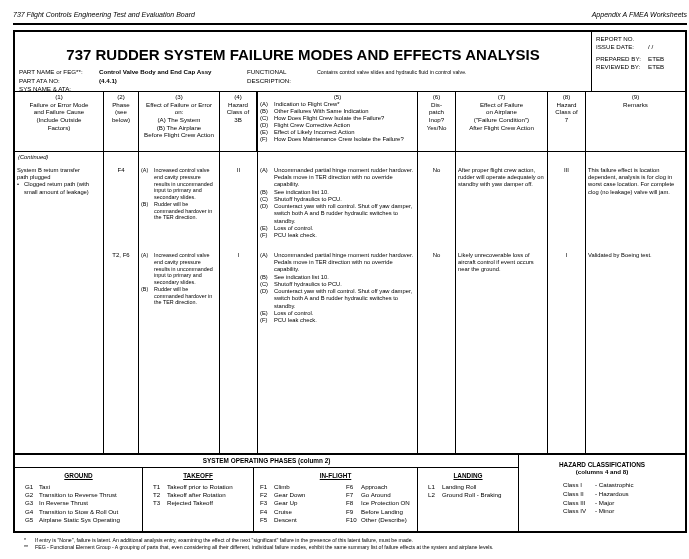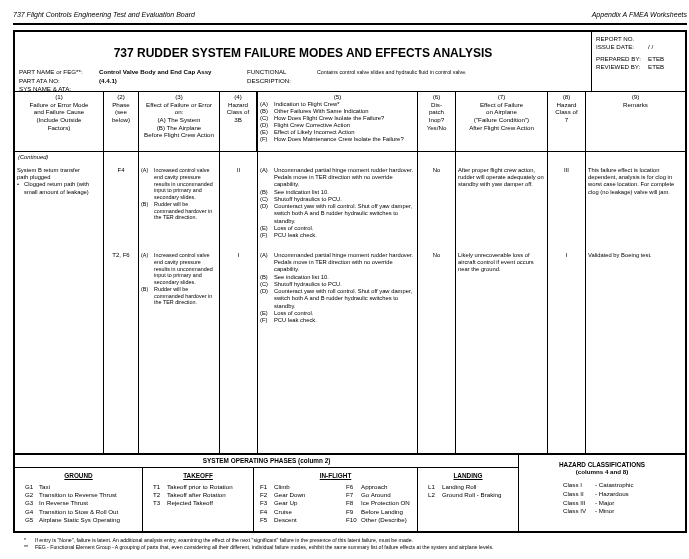--- a/index.html
+++ b/index.html
@@ -7,21 +7,21 @@
         font-family:"Liberation Sans",sans-serif;overflow:hidden;}
   
   .pagehead{position:absolute;top:11px;left:13px;width:674px;display:flex;
             justify-content:space-between;font-style:italic;font-size:7px;}
   .headrule{position:absolute;top:23px;left:13px;width:674px;border-top:2px solid #000;}
   
   .table{position:absolute;top:30px;left:13px;width:674px;height:503px;
          border:2px solid #000;box-sizing:border-box;display:flex;flex-direction:column;background:#fff;}
   .titlesec{height:60px;box-sizing:border-box;border-bottom:1px solid #000;display:flex;}
   .titleleft{flex:1;position:relative;}
-  .doctitle{margin-top:14px;text-align:center;font-weight:bold;font-size:12px;}
+  .doctitle{margin-top:14px;text-align:center;font-weight:bold;font-size:15px;}
   .pline{position:absolute;font-size:6.2px;white-space:nowrap;}
   .pl-label{font-weight:normal;}
   .pl-value{font-weight:bold;}
   .funcdesc{position:absolute;font-size:5.3px;white-space:nowrap;}
   .reportbox{flex:0 0 94px;border-left:1px solid #000;box-sizing:border-box;
              padding:3px 0 0 4px;font-size:6.2px;line-height:1.15;}
   .repline{display:flex;margin-bottom:1px;}
   .repline .lab{flex:0 0 52px;}
   .gap-top{margin-top:5px;}
   

